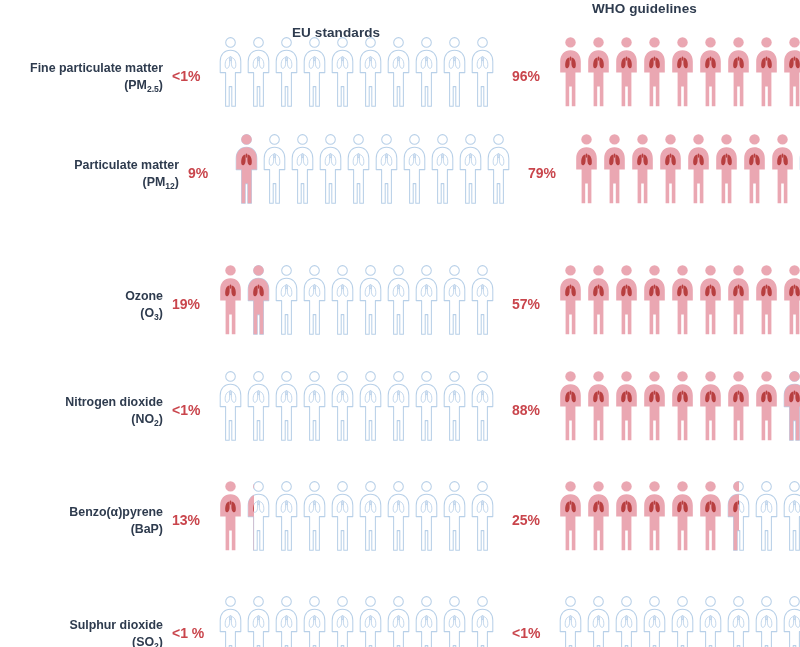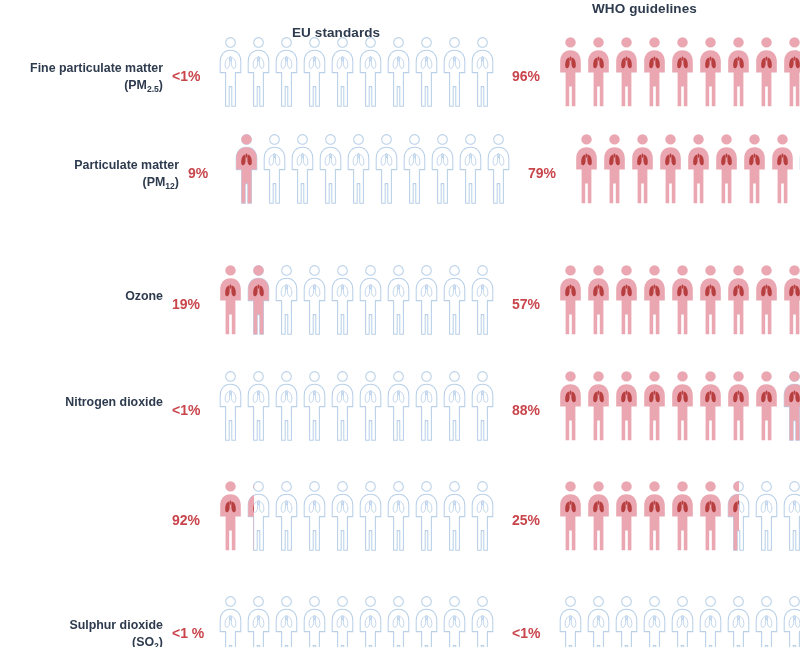--- a/index.html
+++ b/index.html
@@ -485,21 +485,21 @@
                 <path d="M12.5 14.2 C6.3 14.2 2.2 18.6 2.2 25.5 L2.2 36.6 L7.6 36.6 L7.6 70.2 L11.2 70.2 L11.2 50.6 L13.8 50.6 L13.8 70.2 L17.4 70.2 L17.4 36.6 L22.8 36.6 L22.8 25.5 C22.8 18.6 18.7 14.2 12.5 14.2 Z" fill="#eaa7b2"></path>
                 <path d="M11.9 20.6 L13.1 20.6 L13.1 24.6 L11.9 24.6 Z" fill="#b83f40"></path>
                 <path d="M11.6 23.4 C11.6 23.4 11.6 21.6 11.6 21.6 C10.0 21.6 8.2 23.2 7.6 25.4 C7.0 27.6 7.1 30.0 7.5 31.2 C7.9 32.4 9.0 32.7 9.9 32.0 C10.9 31.2 11.6 29.4 11.6 27.2 Z" fill="#b83f40"></path>
                 <path d="M13.4 23.4 C13.4 23.4 13.4 21.6 13.4 21.6 C15.0 21.6 16.8 23.2 17.4 25.4 C18.0 27.6 17.9 30.0 17.5 31.2 C17.1 32.4 16.0 32.7 15.1 32.0 C14.1 31.2 13.4 29.4 13.4 27.2 Z" fill="#b83f40"></path>
               </svg>
             </div>
           </div>
         </div>
       </div>
       <div class="row" style="top: 264px;">
-        <div class="row-label"><span>Ozone</span></div>
+        <div class="row-label"><span>Ozone</span><span class="l2"><span>(O</span><sub>3</sub><span>)</span></span></div>
         <div class="pct eu">19%</div>
         <div class="icons eu">
           <div class="person">
             <svg viewBox="0 0 25 72" xmlns="http://www.w3.org/2000/svg">
               <circle cx="12.5" cy="6.4" r="5.2" fill="#eaa7b2"></circle>
               <path d="M12.5 14.2 C6.3 14.2 2.2 18.6 2.2 25.5 L2.2 36.6 L7.6 36.6 L7.6 70.2 L11.2 70.2 L11.2 50.6 L13.8 50.6 L13.8 70.2 L17.4 70.2 L17.4 36.6 L22.8 36.6 L22.8 25.5 C22.8 18.6 18.7 14.2 12.5 14.2 Z" fill="#eaa7b2"></path>
               <path d="M11.9 20.6 L13.1 20.6 L13.1 24.6 L11.9 24.6 Z" fill="#b83f40"></path>
               <path d="M11.6 23.4 C11.6 23.4 11.6 21.6 11.6 21.6 C10.0 21.6 8.2 23.2 7.6 25.4 C7.0 27.6 7.1 30.0 7.5 31.2 C7.9 32.4 9.0 32.7 9.9 32.0 C10.9 31.2 11.6 29.4 11.6 27.2 Z" fill="#b83f40"></path>
               <path d="M13.4 23.4 C13.4 23.4 13.4 21.6 13.4 21.6 C15.0 21.6 16.8 23.2 17.4 25.4 C18.0 27.6 17.9 30.0 17.5 31.2 C17.1 32.4 16.0 32.7 15.1 32.0 C14.1 31.2 13.4 29.4 13.4 27.2 Z" fill="#b83f40"></path>
             </svg>
@@ -676,21 +676,21 @@
               <circle cx="12.5" cy="6.4" r="5.2" fill="#eaa7b2"></circle>
               <path d="M12.5 14.2 C6.3 14.2 2.2 18.6 2.2 25.5 L2.2 36.6 L7.6 36.6 L7.6 70.2 L11.2 70.2 L11.2 50.6 L13.8 50.6 L13.8 70.2 L17.4 70.2 L17.4 36.6 L22.8 36.6 L22.8 25.5 C22.8 18.6 18.7 14.2 12.5 14.2 Z" fill="#eaa7b2"></path>
               <path d="M11.9 20.6 L13.1 20.6 L13.1 24.6 L11.9 24.6 Z" fill="#b83f40"></path>
               <path d="M11.6 23.4 C11.6 23.4 11.6 21.6 11.6 21.6 C10.0 21.6 8.2 23.2 7.6 25.4 C7.0 27.6 7.1 30.0 7.5 31.2 C7.9 32.4 9.0 32.7 9.9 32.0 C10.9 31.2 11.6 29.4 11.6 27.2 Z" fill="#b83f40"></path>
               <path d="M13.4 23.4 C13.4 23.4 13.4 21.6 13.4 21.6 C15.0 21.6 16.8 23.2 17.4 25.4 C18.0 27.6 17.9 30.0 17.5 31.2 C17.1 32.4 16.0 32.7 15.1 32.0 C14.1 31.2 13.4 29.4 13.4 27.2 Z" fill="#b83f40"></path>
             </svg>
           </div>
         </div>
       </div>
       <div class="row" style="top: 370px;">
-        <div class="row-label"><span>Nitrogen dioxide</span></div>
+        <div class="row-label"><span>Nitrogen dioxide</span><span class="l2"><span>(NO</span><sub>2</sub><span>)</span></span></div>
         <div class="pct eu">&lt;1%</div>
         <div class="icons eu">
           <div class="person">
             <svg viewBox="0 0 25 72" xmlns="http://www.w3.org/2000/svg">
               <circle cx="12.5" cy="6.4" r="4.8" fill="none" stroke="#b8d0e8" stroke-width="1.05"></circle>
               <path d="M12.5 14.2 C6.3 14.2 2.2 18.6 2.2 25.5 L2.2 36.6 L7.6 36.6 L7.6 70.2 L11.2 70.2 L11.2 50.6 L13.8 50.6 L13.8 70.2 L17.4 70.2 L17.4 36.6 L22.8 36.6 L22.8 25.5 C22.8 18.6 18.7 14.2 12.5 14.2 Z" fill="none" stroke="#b8d0e8" stroke-width="1.05" stroke-linejoin="round"></path>
               <path d="M11.9 20.6 L13.1 20.6 L13.1 24.6 L11.9 24.6 Z" fill="none" stroke="#b8d0e8" stroke-width="0.85"></path>
               <path d="M11.6 23.4 C11.6 23.4 11.6 21.6 11.6 21.6 C10.0 21.6 8.2 23.2 7.6 25.4 C7.0 27.6 7.1 30.0 7.5 31.2 C7.9 32.4 9.0 32.7 9.9 32.0 C10.9 31.2 11.6 29.4 11.6 27.2 Z" fill="none" stroke="#b8d0e8" stroke-width="0.85"></path>
               <path d="M13.4 23.4 C13.4 23.4 13.4 21.6 13.4 21.6 C15.0 21.6 16.8 23.2 17.4 25.4 C18.0 27.6 17.9 30.0 17.5 31.2 C17.1 32.4 16.0 32.7 15.1 32.0 C14.1 31.2 13.4 29.4 13.4 27.2 Z" fill="none" stroke="#b8d0e8" stroke-width="0.85"></path>
             </svg>
@@ -867,21 +867,22 @@
                 <path d="M12.5 14.2 C6.3 14.2 2.2 18.6 2.2 25.5 L2.2 36.6 L7.6 36.6 L7.6 70.2 L11.2 70.2 L11.2 50.6 L13.8 50.6 L13.8 70.2 L17.4 70.2 L17.4 36.6 L22.8 36.6 L22.8 25.5 C22.8 18.6 18.7 14.2 12.5 14.2 Z" fill="#eaa7b2"></path>
                 <path d="M11.9 20.6 L13.1 20.6 L13.1 24.6 L11.9 24.6 Z" fill="#b83f40"></path>
                 <path d="M11.6 23.4 C11.6 23.4 11.6 21.6 11.6 21.6 C10.0 21.6 8.2 23.2 7.6 25.4 C7.0 27.6 7.1 30.0 7.5 31.2 C7.9 32.4 9.0 32.7 9.9 32.0 C10.9 31.2 11.6 29.4 11.6 27.2 Z" fill="#b83f40"></path>
                 <path d="M13.4 23.4 C13.4 23.4 13.4 21.6 13.4 21.6 C15.0 21.6 16.8 23.2 17.4 25.4 C18.0 27.6 17.9 30.0 17.5 31.2 C17.1 32.4 16.0 32.7 15.1 32.0 C14.1 31.2 13.4 29.4 13.4 27.2 Z" fill="#b83f40"></path>
               </svg>
             </div>
           </div>
         </div>
       </div>
       <div class="row" style="top: 480px;">
-        <div class="pct eu">92%</div>
+        <div class="row-label"><span>Benzo(α)pyrene</span><span class="l2"><span>(BaP</span><sub></sub><span>)</span></span></div>
+        <div class="pct eu">13%</div>
         <div class="icons eu">
           <div class="person">
             <svg viewBox="0 0 25 72" xmlns="http://www.w3.org/2000/svg">
               <circle cx="12.5" cy="6.4" r="5.2" fill="#eaa7b2"></circle>
               <path d="M12.5 14.2 C6.3 14.2 2.2 18.6 2.2 25.5 L2.2 36.6 L7.6 36.6 L7.6 70.2 L11.2 70.2 L11.2 50.6 L13.8 50.6 L13.8 70.2 L17.4 70.2 L17.4 36.6 L22.8 36.6 L22.8 25.5 C22.8 18.6 18.7 14.2 12.5 14.2 Z" fill="#eaa7b2"></path>
               <path d="M11.9 20.6 L13.1 20.6 L13.1 24.6 L11.9 24.6 Z" fill="#b83f40"></path>
               <path d="M11.6 23.4 C11.6 23.4 11.6 21.6 11.6 21.6 C10.0 21.6 8.2 23.2 7.6 25.4 C7.0 27.6 7.1 30.0 7.5 31.2 C7.9 32.4 9.0 32.7 9.9 32.0 C10.9 31.2 11.6 29.4 11.6 27.2 Z" fill="#b83f40"></path>
               <path d="M13.4 23.4 C13.4 23.4 13.4 21.6 13.4 21.6 C15.0 21.6 16.8 23.2 17.4 25.4 C18.0 27.6 17.9 30.0 17.5 31.2 C17.1 32.4 16.0 32.7 15.1 32.0 C14.1 31.2 13.4 29.4 13.4 27.2 Z" fill="#b83f40"></path>
             </svg>
           </div>

